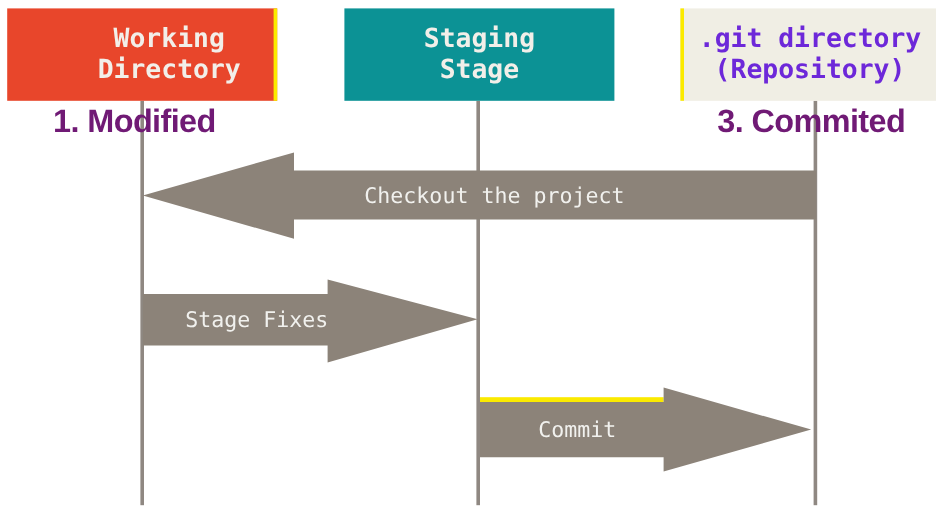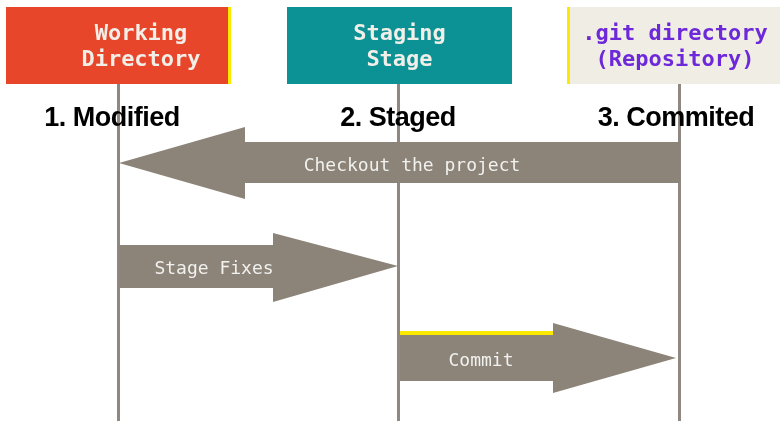--- a/index.html
+++ b/index.html
@@ -23,22 +23,22 @@
   }
   .box-working { left:6px;   width:225px; background:#e8462b; border-right:3px solid #fbea00;padding-left:48px; }
   .box-staging { left:287px; width:225px; background:#0c9295; }
   .box-git     { left:567px; width:213px; background:#f0eee4; border-left:3px solid #fbea00; color:#6d28d9; }
   .box-line { display:block; }
 
   
   .step-label {
     position:absolute; top:86px; transform:translateX(-50%);
     font-family:"Liberation Sans", sans-serif; font-weight:bold;
-    font-size:27px; letter-spacing:-0.5px; color:#000000;
-    white-space:nowrap; z-index:3;margin-top:16px;
+    font-size:27px; letter-spacing:-0.5px; color:#701a75;
+    white-space:nowrap; z-index:3;
   }
   .step-1 { left:112px; }
   .step-2 { left:398px; }
   .step-3 { left:676px; }
 
   
   .arrows-svg { position:absolute; left:0; top:0; z-index:2; }
 
   
   .arrow-label {
@@ -66,21 +66,20 @@
   <div class="state-box box-staging">
     <span class="box-line">Staging</span>
     <span class="box-line">Stage</span>
   </div>
   <div class="state-box box-git">
     <span class="box-line">.git directory</span>
     <span class="box-line">(Repository)</span>
   </div>
 
   <div class="step-label step-1">1. Modified</div>
-  <div class="step-label step-2">2. Staged</div>
   <div class="step-label step-3">3. Commited</div>
 
   <svg class="arrows-svg" width="780" height="441" viewBox="0 0 780 441">
 
     <polygon points="680,142 245,142 245,127 119,163 245,199 245,183 680,183" fill="#8c8379"></polygon>
 
     <polygon points="119,245 273,245 273,233 398,266 273,302 273,288 119,288" fill="#8c8379"></polygon>
 
     <rect x="400" y="331" width="153" height="4" fill="#fbea00"></rect>
 

